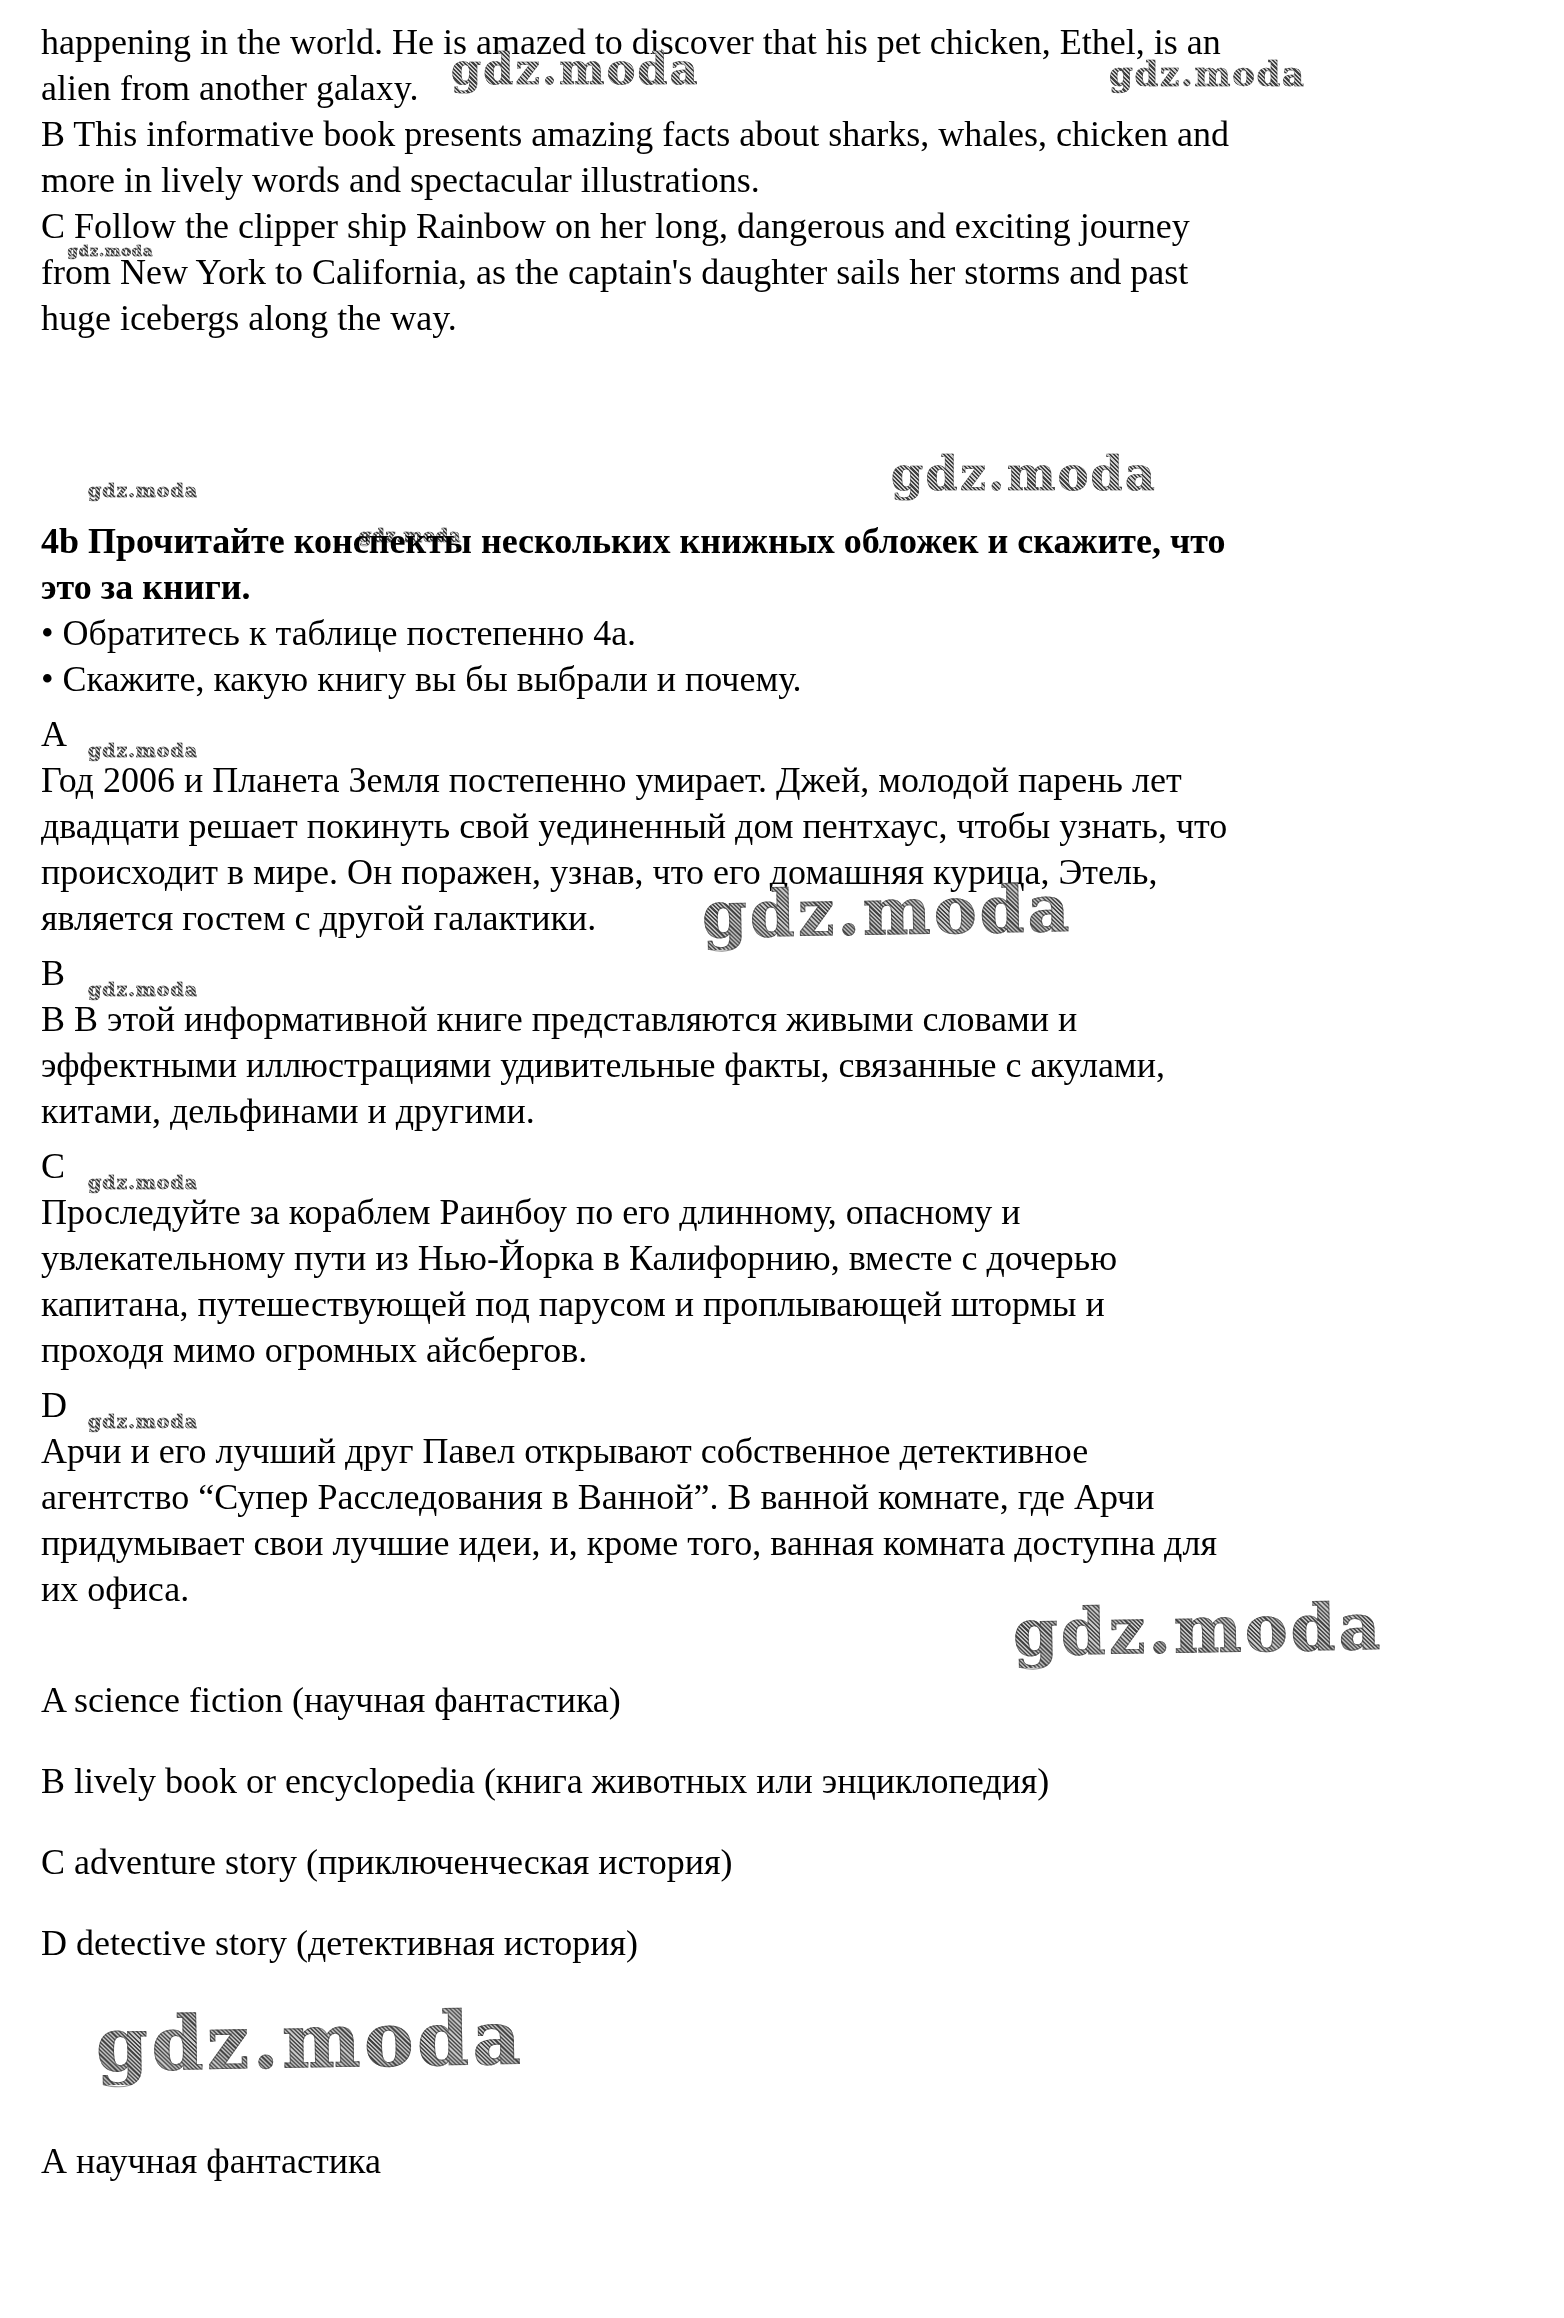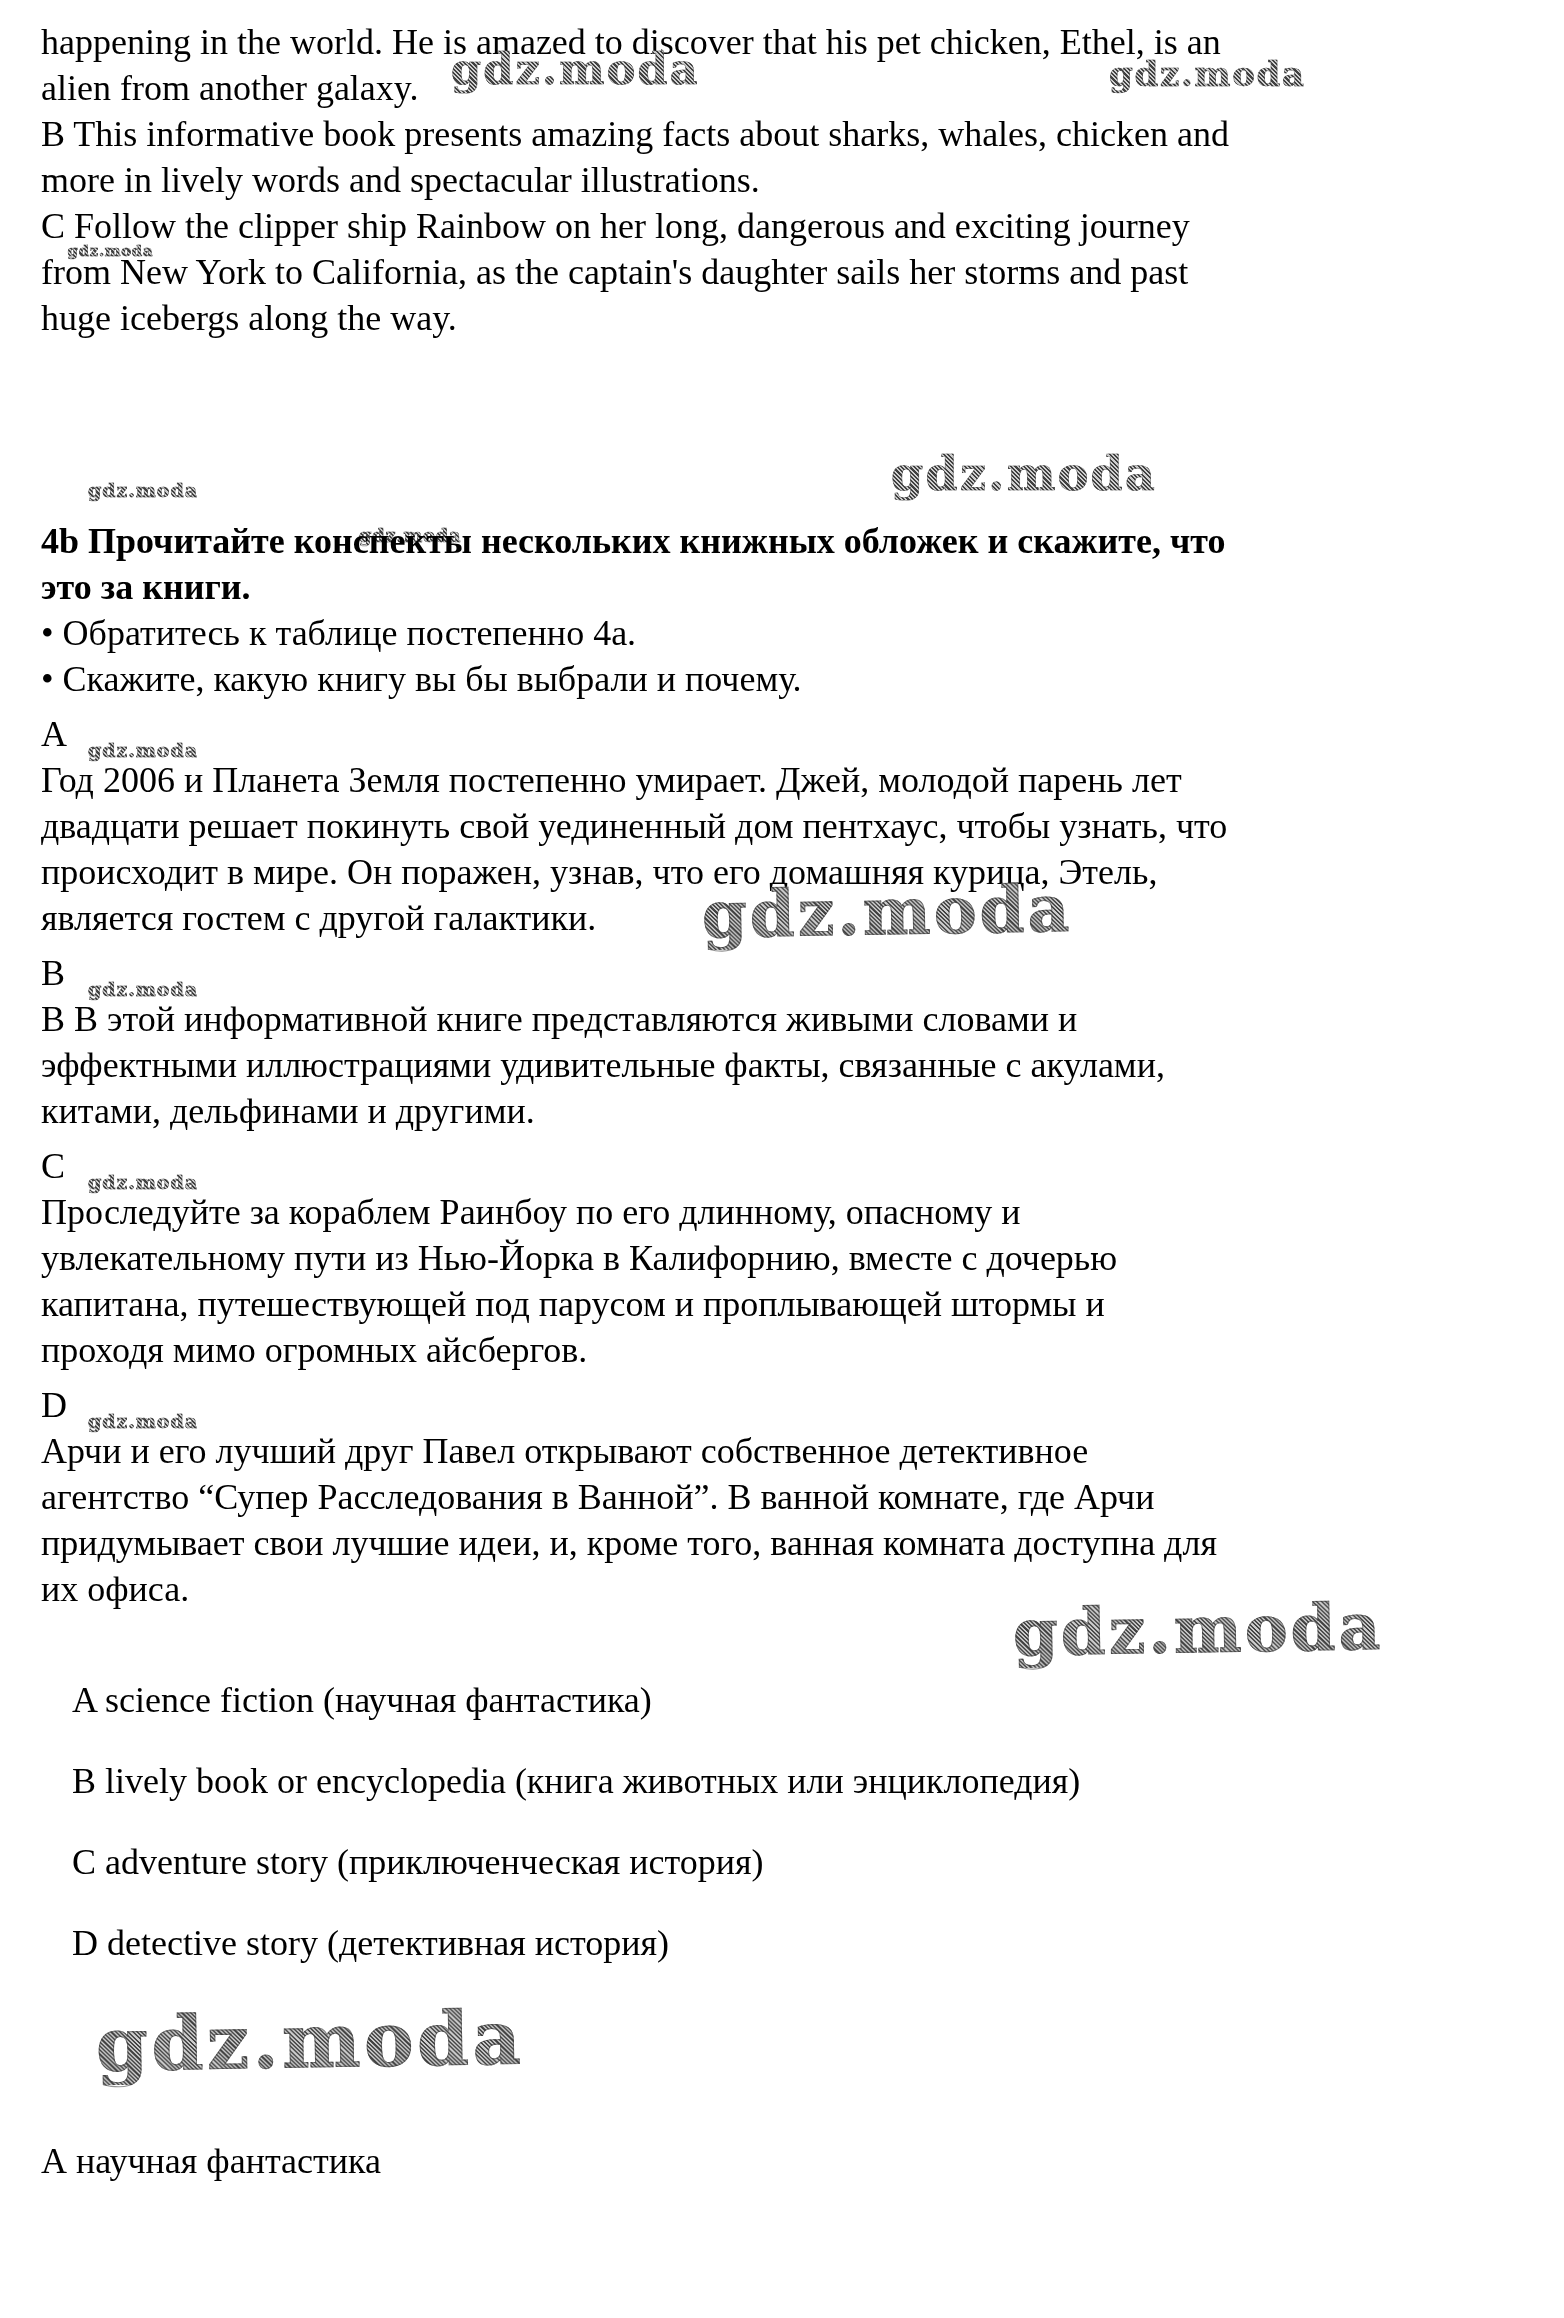--- a/index.html
+++ b/index.html
@@ -18,21 +18,21 @@
     position: absolute;
     inset: 0;
     padding: 19px 41px 8px 41px;
     border-radius: 24px;
   }
   .para { position: relative; }
   .ptext { display: inline-block; white-space: pre; }
   .heading { position: relative; margin-top: 177px; font-weight: bold; }
   .bullet { white-space: pre; }
   .letter { position: relative; margin-top: 8.9px; }
-  .answers { margin-top: 65px; margin-left: 31px; }
+  .answers { margin-top: 65px; }
   .answer-line { margin-bottom: 35px; white-space: pre; }
   .final-line { margin-top: 41px; white-space: pre; }
 
   
   .wm {
     position: absolute;
     font-family: "DejaVu Serif", serif;
     font-weight: 700;
     letter-spacing: 0.05em;
     line-height: 1.1;

